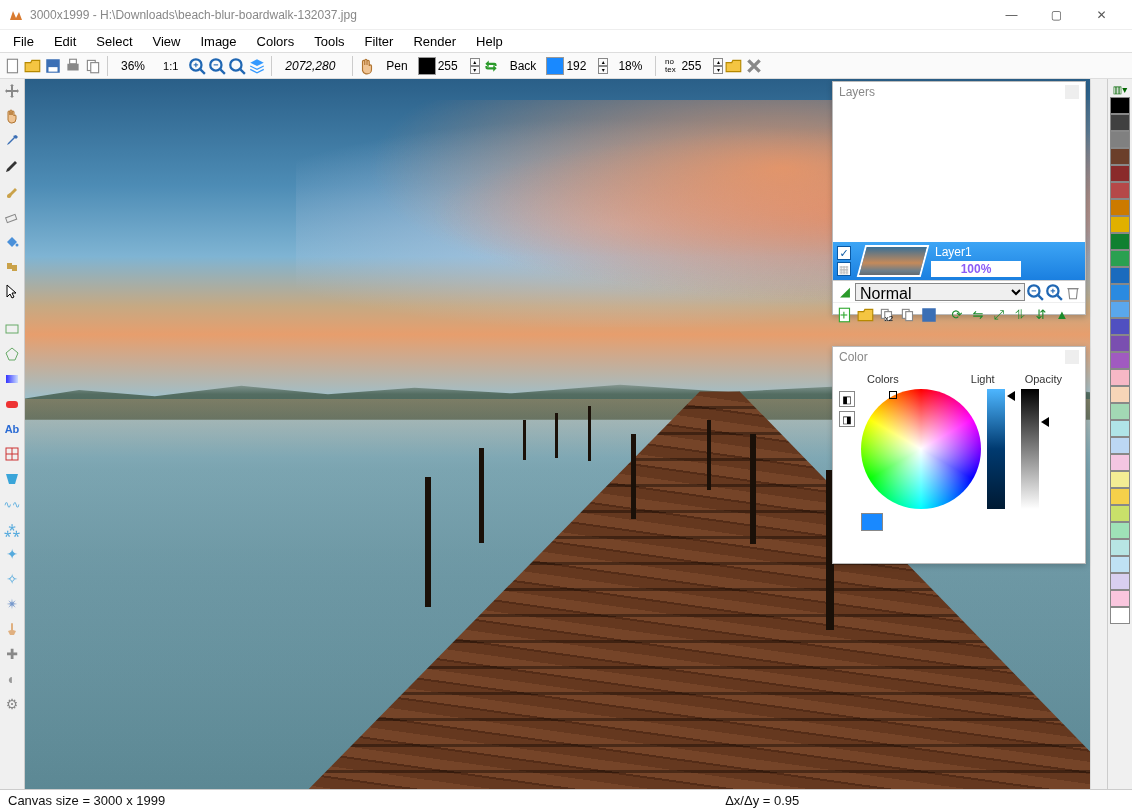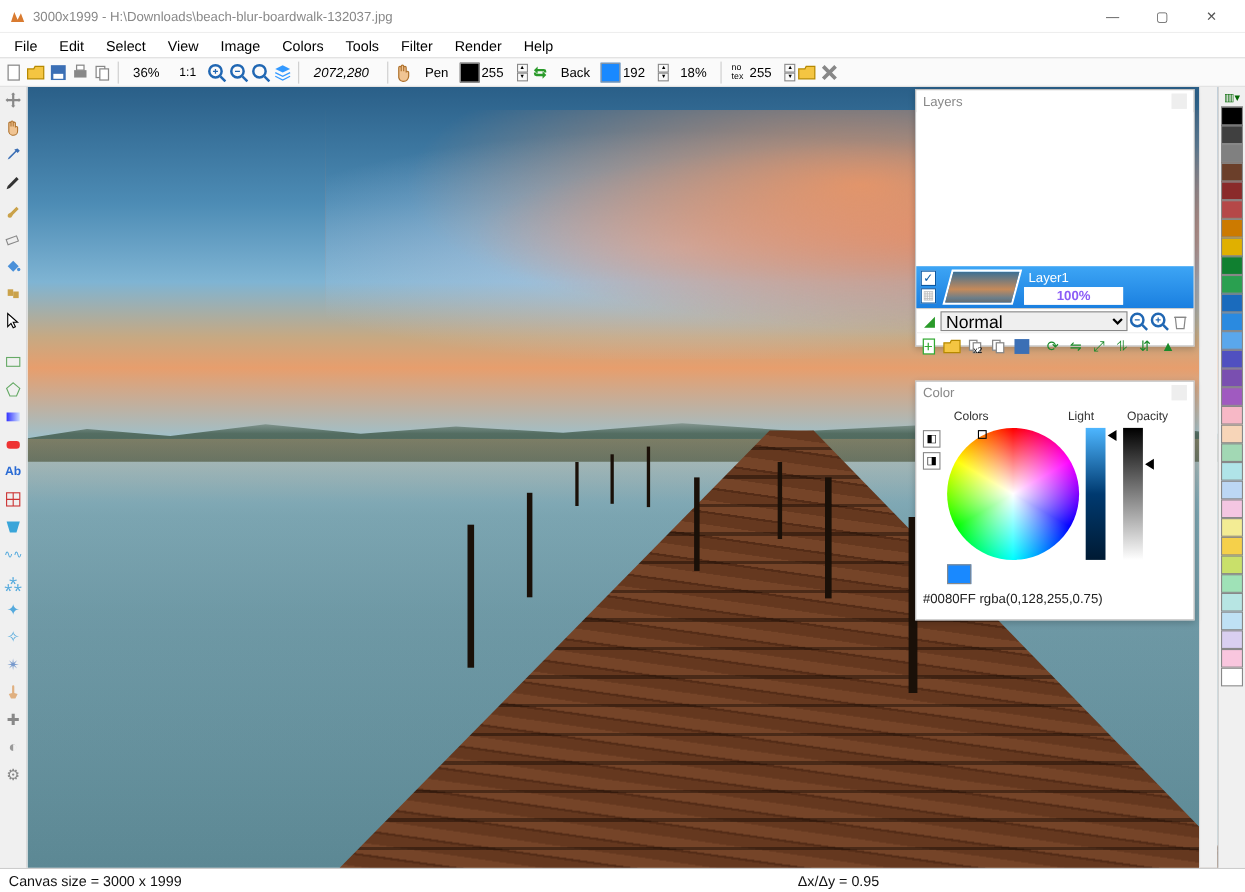--- a/index.html
+++ b/index.html
@@ -515,21 +515,20 @@
       </div>
       <div style="display:flex;gap:2px;">
         <div class="vstrip light-strip"></div>
         <div class="tri" style="margin-top:2px;"></div>
       </div>
       <div style="display:flex;gap:2px;">
         <div class="vstrip opacity-strip"></div>
         <div class="tri" style="margin-top:28px;"></div>
       </div>
     </div>
-    <div class="color-readout">#0080FF  rgba(0,128,255,0.75)</div>
   </div>
 </div>
 
 <div class="statusbar">
   <span>Canvas size = 3000 x 1999</span>
   <span class="status-spacer"></span>
   <span>Δx/Δy = 0.95</span>
 </div>
 
 </body></html>

